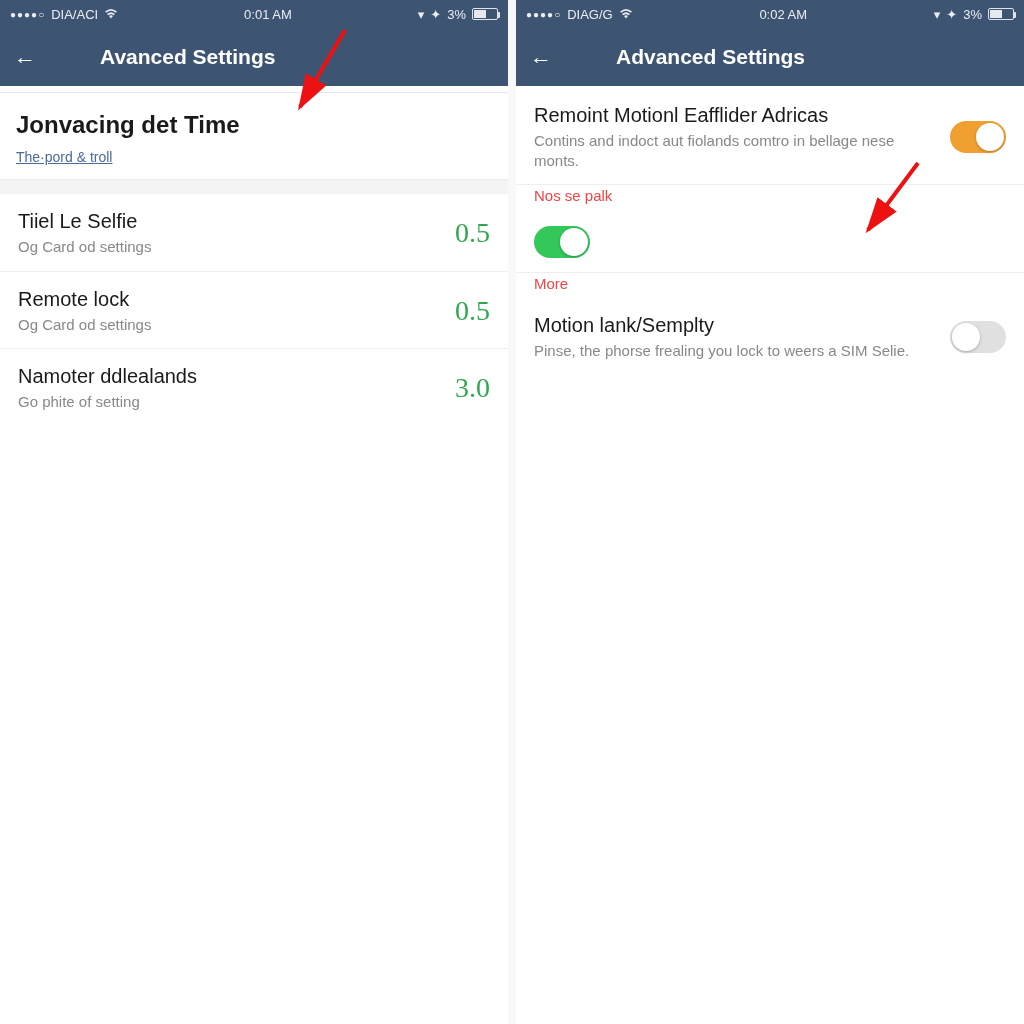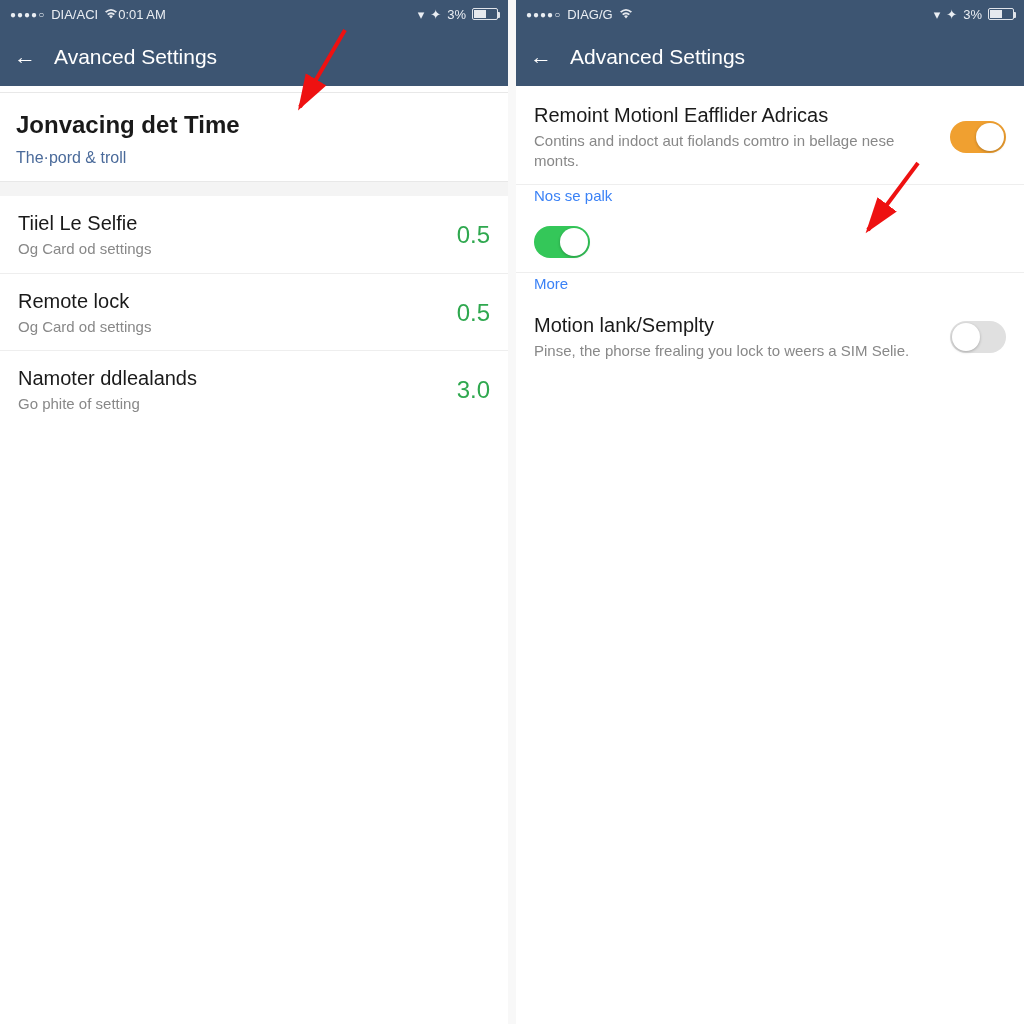--- a/index.html
+++ b/index.html
@@ -24,56 +24,56 @@
     height: 28px;
     background: #3d5572;
     color: #eaeef3;
     display: flex;
     align-items: center;
     justify-content: space-between;
     font-size: 13px;
     padding: 0 10px;
   }
   .status-left, .status-right { display: flex; align-items: center; gap: 6px; }
-  .status-center { flex: 1; font-weight: 500; }
+  .status-center { flex: 1; text-align: center; font-weight: 500; }
   .dots { letter-spacing: 1px; font-size: 10px; }
   .nav-bar {
     height: 58px;
     background: #3d5572;
     color: #fff;
     display: flex;
     align-items: center;
     padding: 0 14px;
     gap: 18px;
   }
   .back-arrow { font-size: 22px; font-weight: 300; }
-  .nav-title { font-size: 21px; font-weight: 400; }
+  .nav-title { font-size: 21px; font-weight: 700; margin-left: 46px; }
   .content { flex: 1; background: #fff; overflow: hidden; }
   .card {
     background: #fff;
     padding: 18px 16px 14px;
     border-bottom: 1px solid #e8e8e8;
     border-top: 1px solid #e8e8e8;
     margin-top: 6px;
     box-shadow: 0 1px 2px rgba(0,0,0,0.03);
   }
   .card-title { font-size: 24px; color: #1a1a1a; font-weight: 700; margin-bottom: 10px; }
-  .card-sub { font-size: 16px; color: #4a6a9a; }
+  .card-sub { font-size: 14px; color: #4a6a9a; text-decoration: underline; }
   .row {
     display: flex;
     align-items: center;
     justify-content: flex-start;
     padding: 16px 18px 14px;
     border-bottom: 1px solid #eeeeee;
   }
   .row-text { flex: 1; padding-right: 10px; }
   .row-title { font-size: 20px; color: #1a1a1a; margin-bottom: 4px; }
   .row-sub { font-size: 15px; color: #888; line-height: 1.3; }
-  .row-val { font-size: 24px; color: #2fa84f; font-weight: 400; }
-  .section-label { font-size: 15px; color: #3b82f6; padding: 2px 18px 6px; }
+  .row-val { font-size: 28px; color: #2fa84f; font-weight: 400; font-family: Liberation Serif, serif; }
+  .section-label { font-size: 15px; color: #ef4444; padding: 2px 18px 6px; }
   .toggle {
     width: 56px; height: 32px; border-radius: 16px; position: relative;
     flex-shrink: 0;
   }
   .toggle.on-green { background: #34c759; }
   .toggle.on-orange { background: #f0a030; }
   .toggle.off { background: #e0e0e0; }
   .knob {
     position: absolute; width: 28px; height: 28px; border-radius: 50%;
     background: #fff; top: 2px; box-shadow: 0 1px 3px rgba(0,0,0,0.25);
@@ -164,20 +164,21 @@
   <div class="status-bar">
     <div class="status-left">
       <span class="dots">●●●●○</span>
       <span>DIAG/G</span>
       <span>
         <svg width="14" height="11" viewBox="0 0 14 11">
             <path d="M7 10.5 L5 8 Q7 6.5 9 8 Z M3 6 Q7 2.5 11 6 L9.6 7.3 Q7 5 4.4 7.3 Z M1 3.5 Q7 -1.5 13 3.5 L11.7 4.8 Q7 0.8 2.3 4.8 Z" fill="#e6e9ee"></path>
           </svg>
       </span>
     </div>
+    <div class="status-center">0:02 AM</div>
     <div class="status-right">
       <span>▾</span>
       <span>✦</span>
       <span>3%</span>
       <span class="battery-shape">
           <span class="battery-fill"></span>
         </span>
     </div>
   </div>
   <div class="nav-bar">

